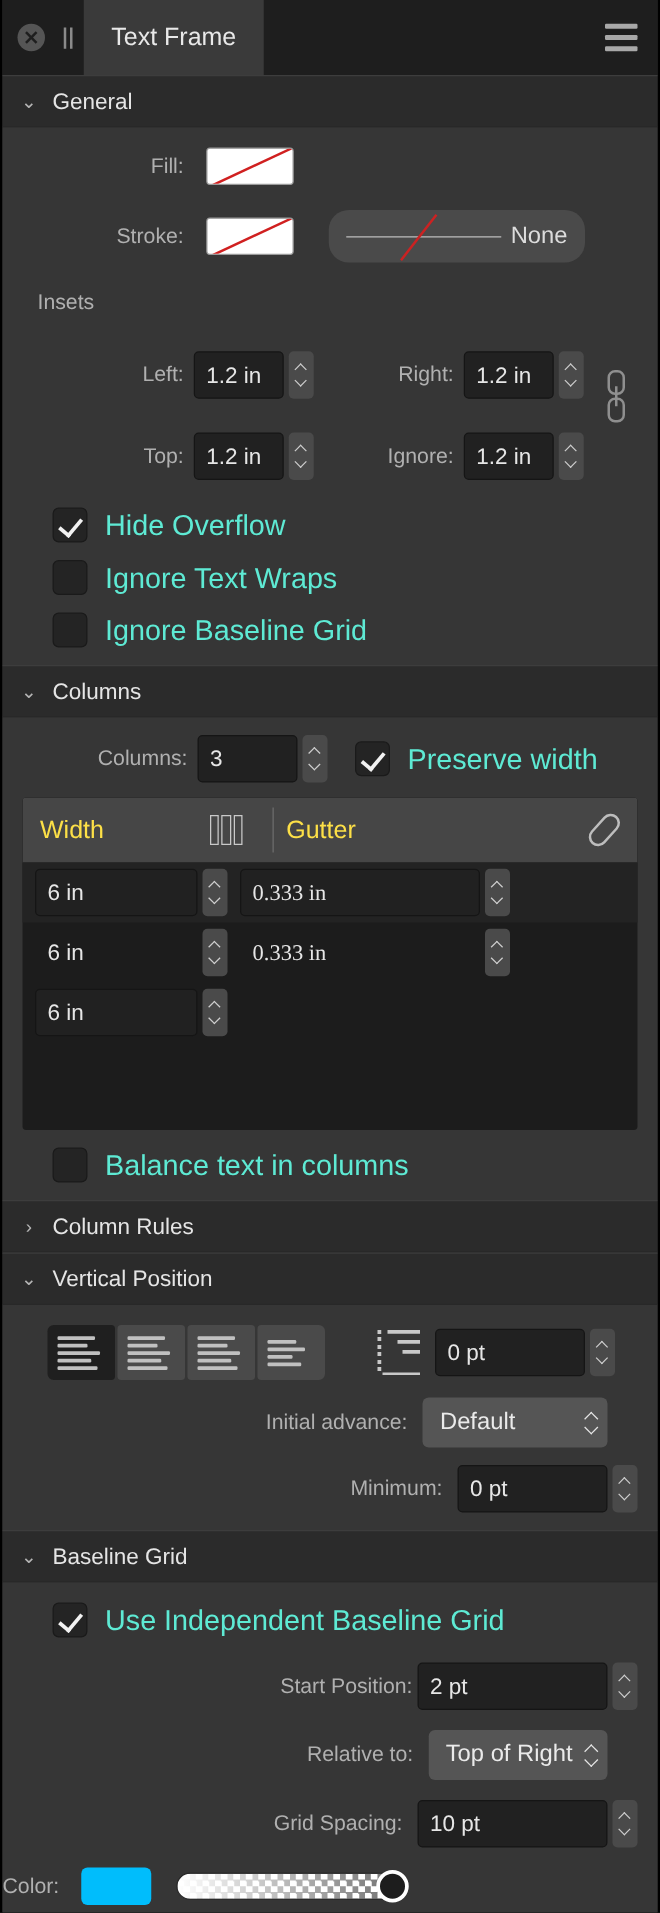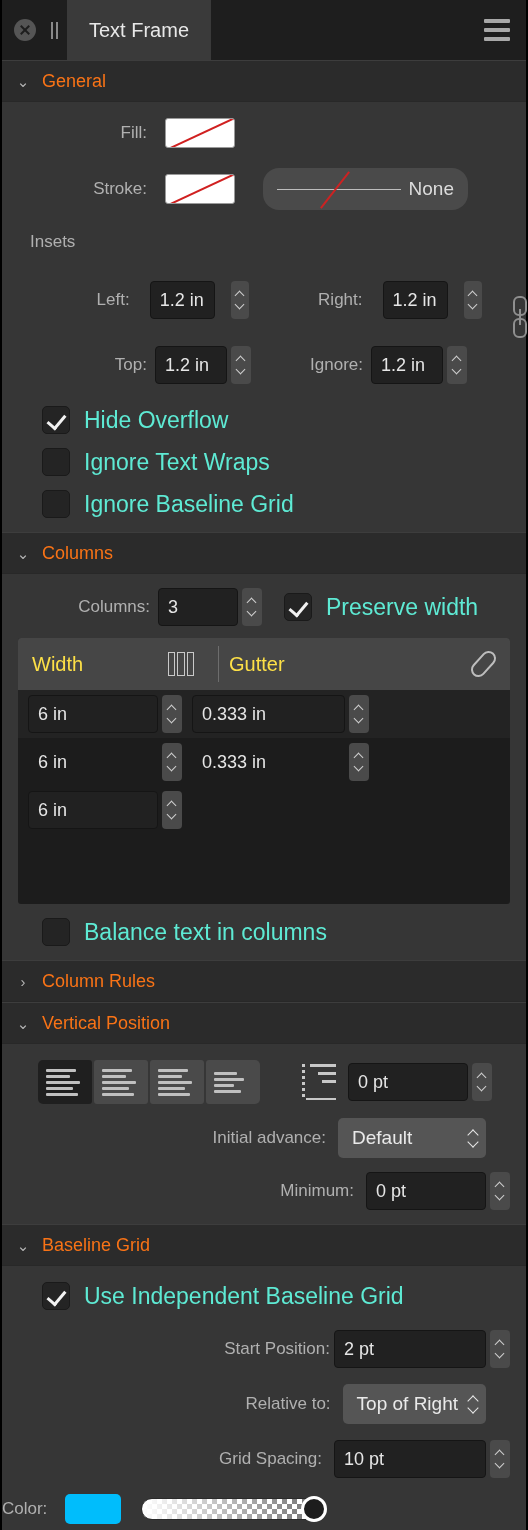--- a/index.html
+++ b/index.html
@@ -85,21 +85,21 @@
     gap: 12px;
     border-top: 1px solid #3d3d3d;
     border-bottom: 1px solid #282828;
     flex: 0 0 auto;
   }
   .section-header .caret {
     width: 14px; color: #b5b5b5; font-size: 15px; line-height: 1;
     display: inline-block; text-align: center;
   }
   .section-header .sh-title {
-    color: #f97316; font-size: 18px;
+    color: #e5e5e5; font-size: 18px;
   }
 
   .section-body {
     background: #363636;
     padding: 10px 0 14px 0;
   }
 
   
   .row { display: flex; align-items: center; }
   .lbl {
@@ -259,21 +259,21 @@
     transform: rotate(42deg);
   }
   .col-row {
     height: 48px; display: flex; align-items: center;
     padding-left: 10px;
   }
   .col-row.alt { background: #232323; }
   .cell-w { width: 130px; }
   .cell-w .field { width: 130px; }
   .cell-g { margin-left: 10px; }
-  .cell-g .field { width: 153px; }
+  .cell-g .field { width: 192px; font-family: Liberation Serif, serif; }
   .cell-blank { width: 130px; height: 38px; }
   .col-empty { height: 70px; }
 
   
   .valign-group { display: flex; gap: 2px; }
   .valign-btn {
     width: 54px; height: 44px;
     background: #4a4a4a;
     display: flex; flex-direction: column;
     justify-content: center; align-items: flex-start;
@@ -359,21 +359,21 @@
             <span class="slash"></span>
         </div>
         <span class="stroke-none">None</span>
       </div>
     </div>
 
     <div style="margin:22px 0 0 28px;">
       <span class="lbl" style="font-size:17px;">Insets</span>
     </div>
 
-    <div class="row" style="margin:10px 0 0 0;gap:12px;">
+    <div class="row" style="margin:10px 0 0 0;">
       <span class="lbl" style="width:145px;">Left:</span>
       <div class="field" style="width:72px;margin-left:8px;">1.2 in</div>
       <div class="stepper">
           <i class="up"></i>
           <i class="dn"></i>
         </div>
       <span class="lbl" style="width:88px;margin-left:24px;">Right:</span>
       <div class="field" style="width:72px;margin-left:8px;">1.2 in</div>
       <div class="stepper">
           <i class="up"></i>

